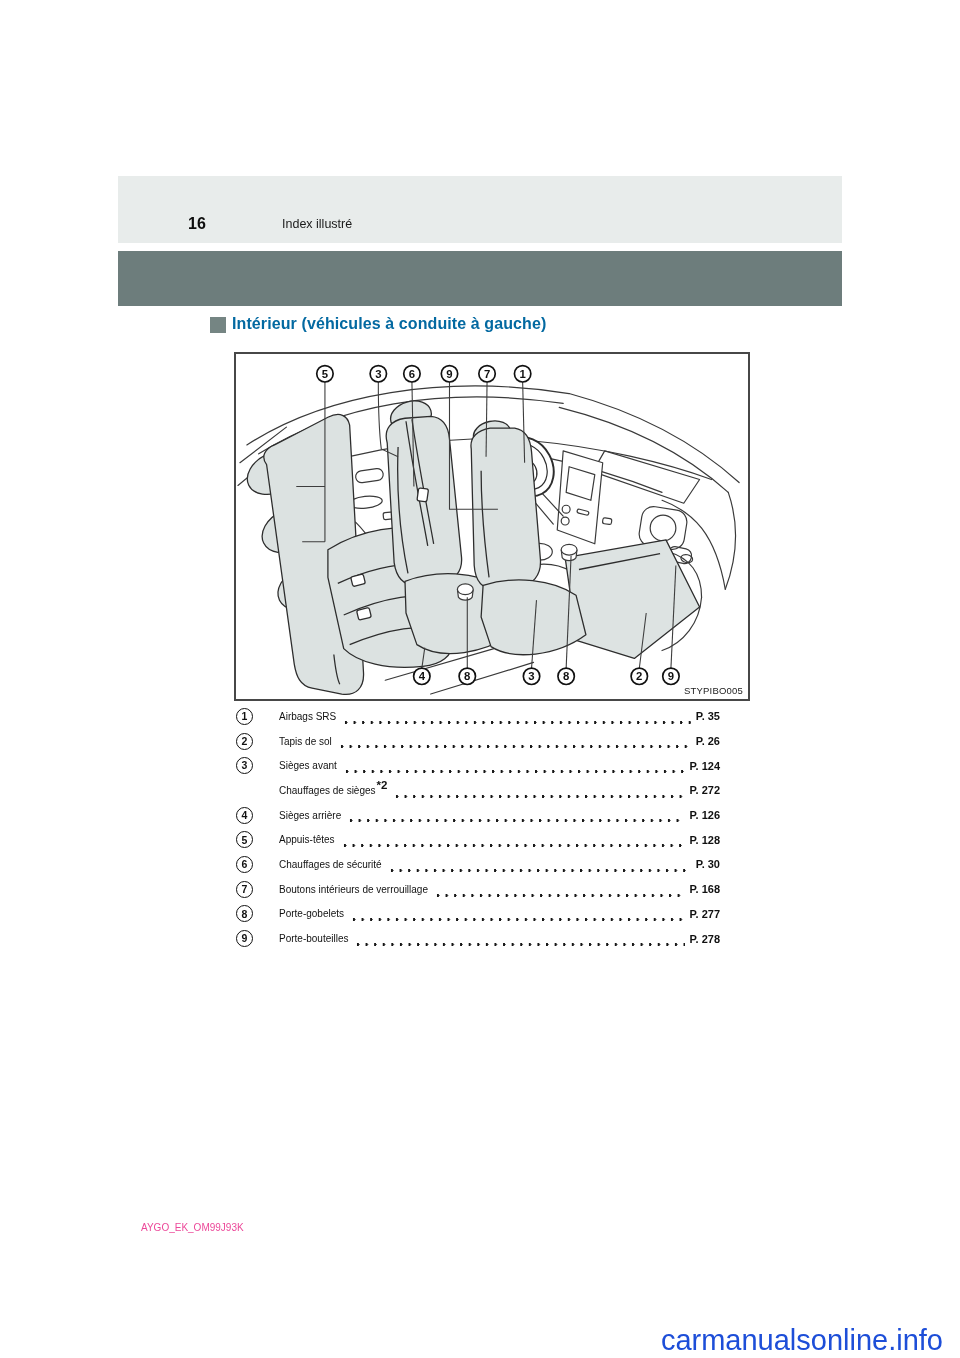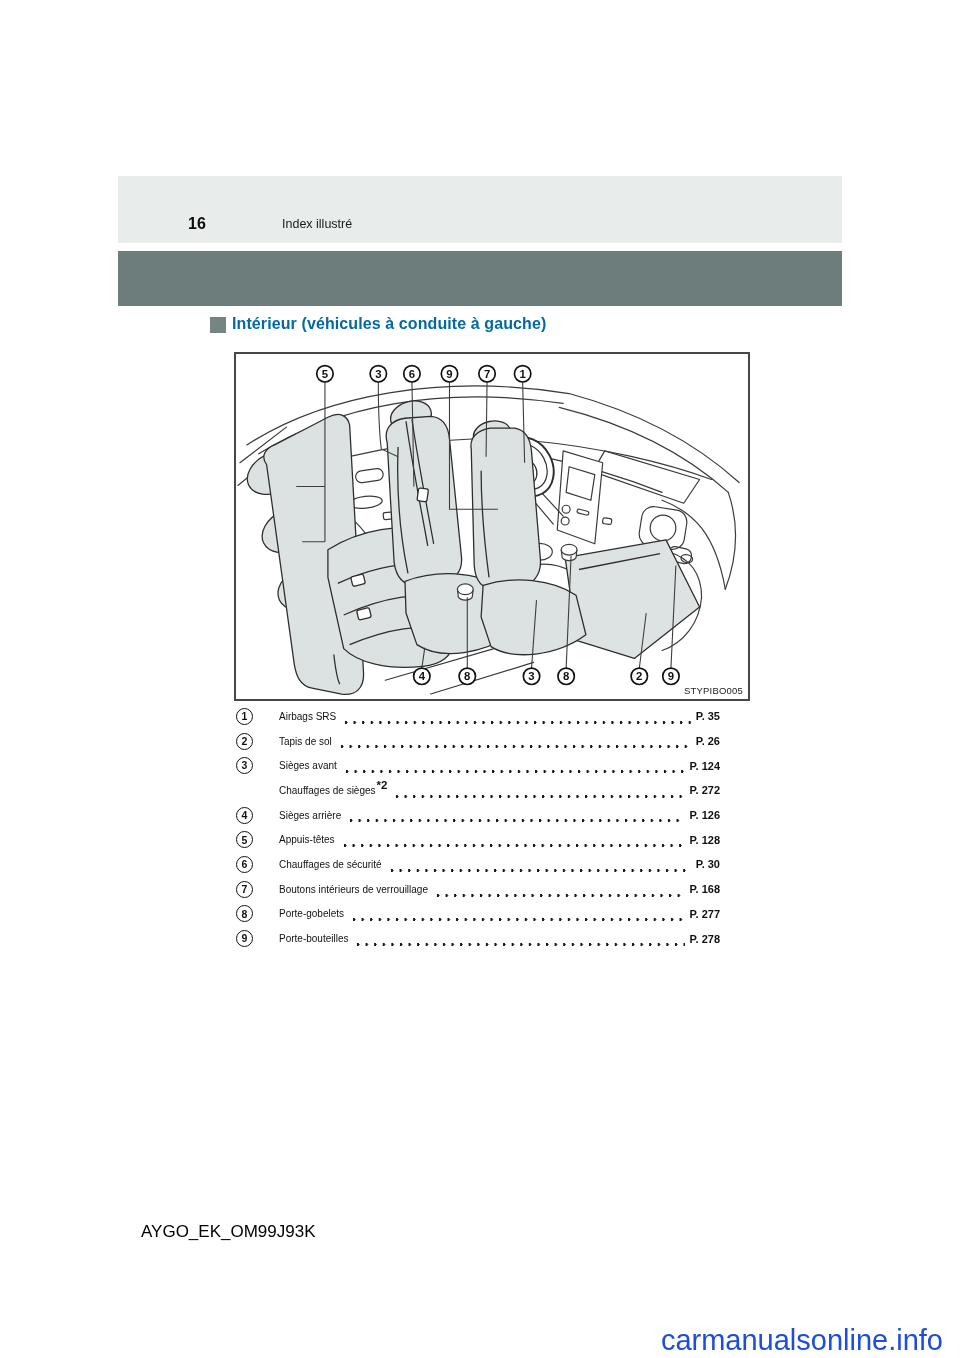--- a/index.html
+++ b/index.html
@@ -27,21 +27,21 @@
   .cnum{width:15px;height:15px;border:1.6px solid #111;border-radius:50%;flex:none;display:flex;align-items:center;justify-content:center;font-size:10.5px;font-weight:bold;line-height:1;box-sizing:content-box;}
   .cnum.hidden{visibility:hidden;}
   .lbl{font-size:10px;font-weight:normal;margin-left:26px;white-space:nowrap;}
   .sup{position:relative;top:-5px;font-size:11.5px;font-weight:bold;margin-left:1px;}
   .dots{flex:1;align-self:flex-end;height:5px;margin:0 5px 4px 8px;
         background-image:radial-gradient(circle at 2px 2.5px,#161616 1.25px,rgba(0,0,0,0) 1.5px);
         background-size:8.6px 5px;background-repeat:repeat-x;}
   .pref{font-size:11px;font-weight:bold;white-space:nowrap;}
 
   
-  .footer{position:absolute;left:141px;top:1222px;font-size:17px;color:#000000;}
+  .footer{position:absolute;left:141px;top:1222px;font-size:10px;color:#ec4899;}
   .wm{position:absolute;right:17px;top:1324px;font-size:29px;color:#1d4ed8;}
 </style>
 </head>
 <body>
 
 <div class="band">
   <span class="page-num">16</span>
   <span class="head-title">Index illustré</span>
 </div>
 <div class="bar"></div>

